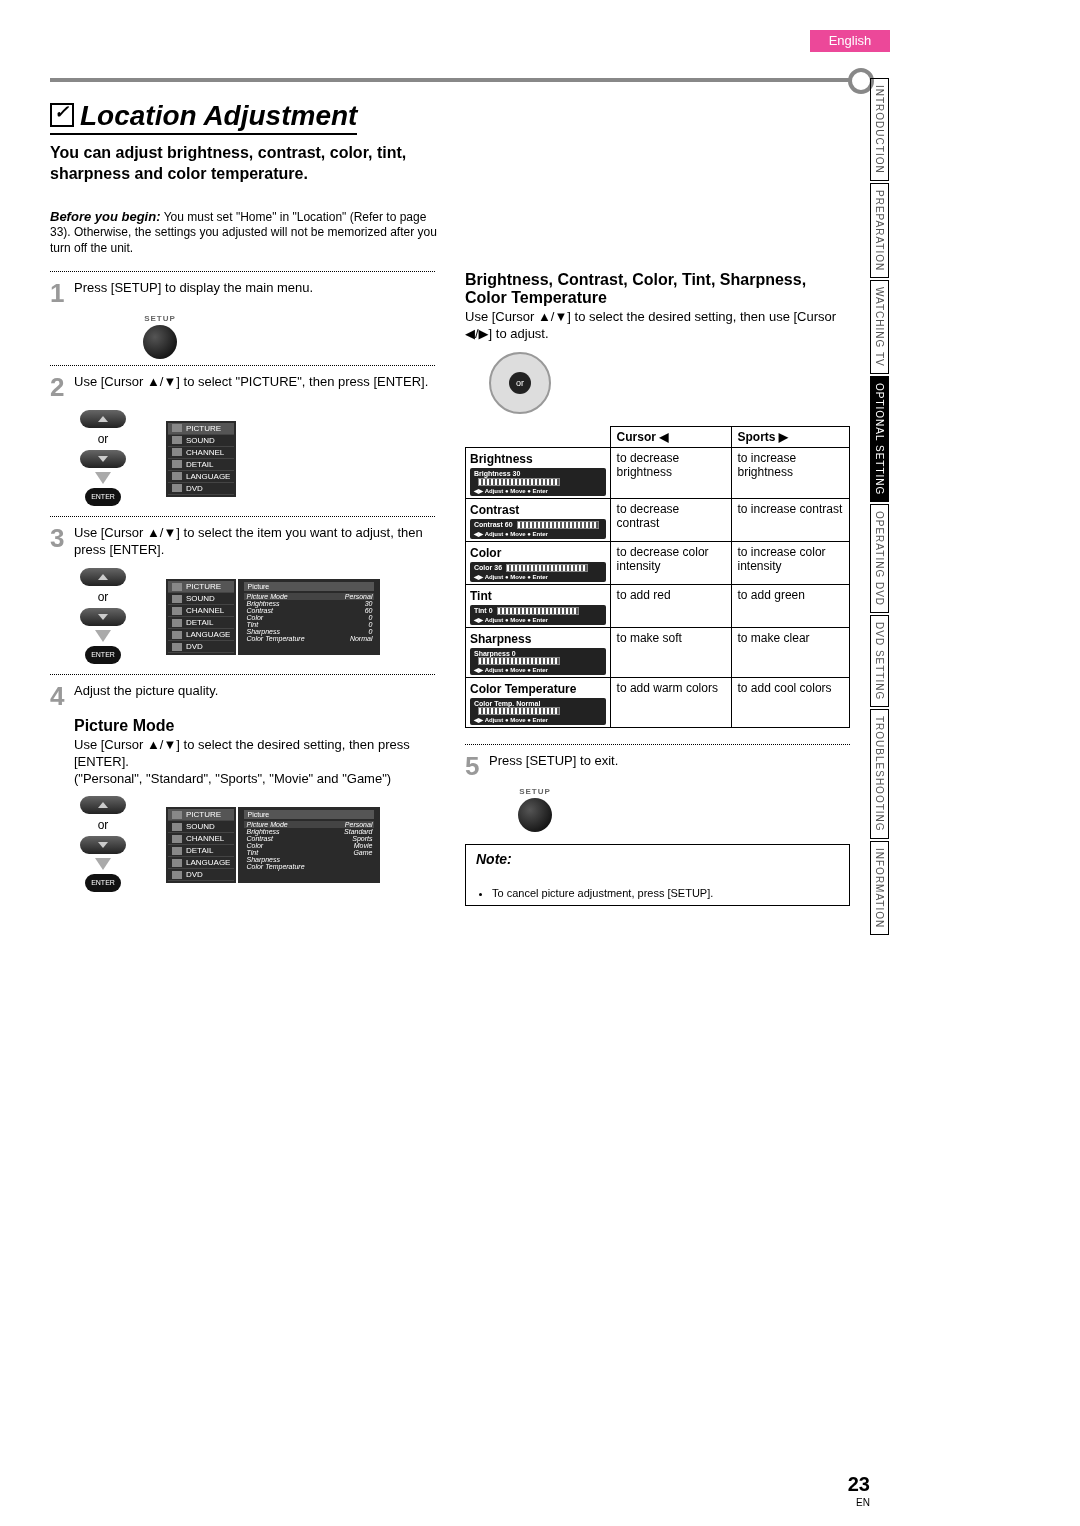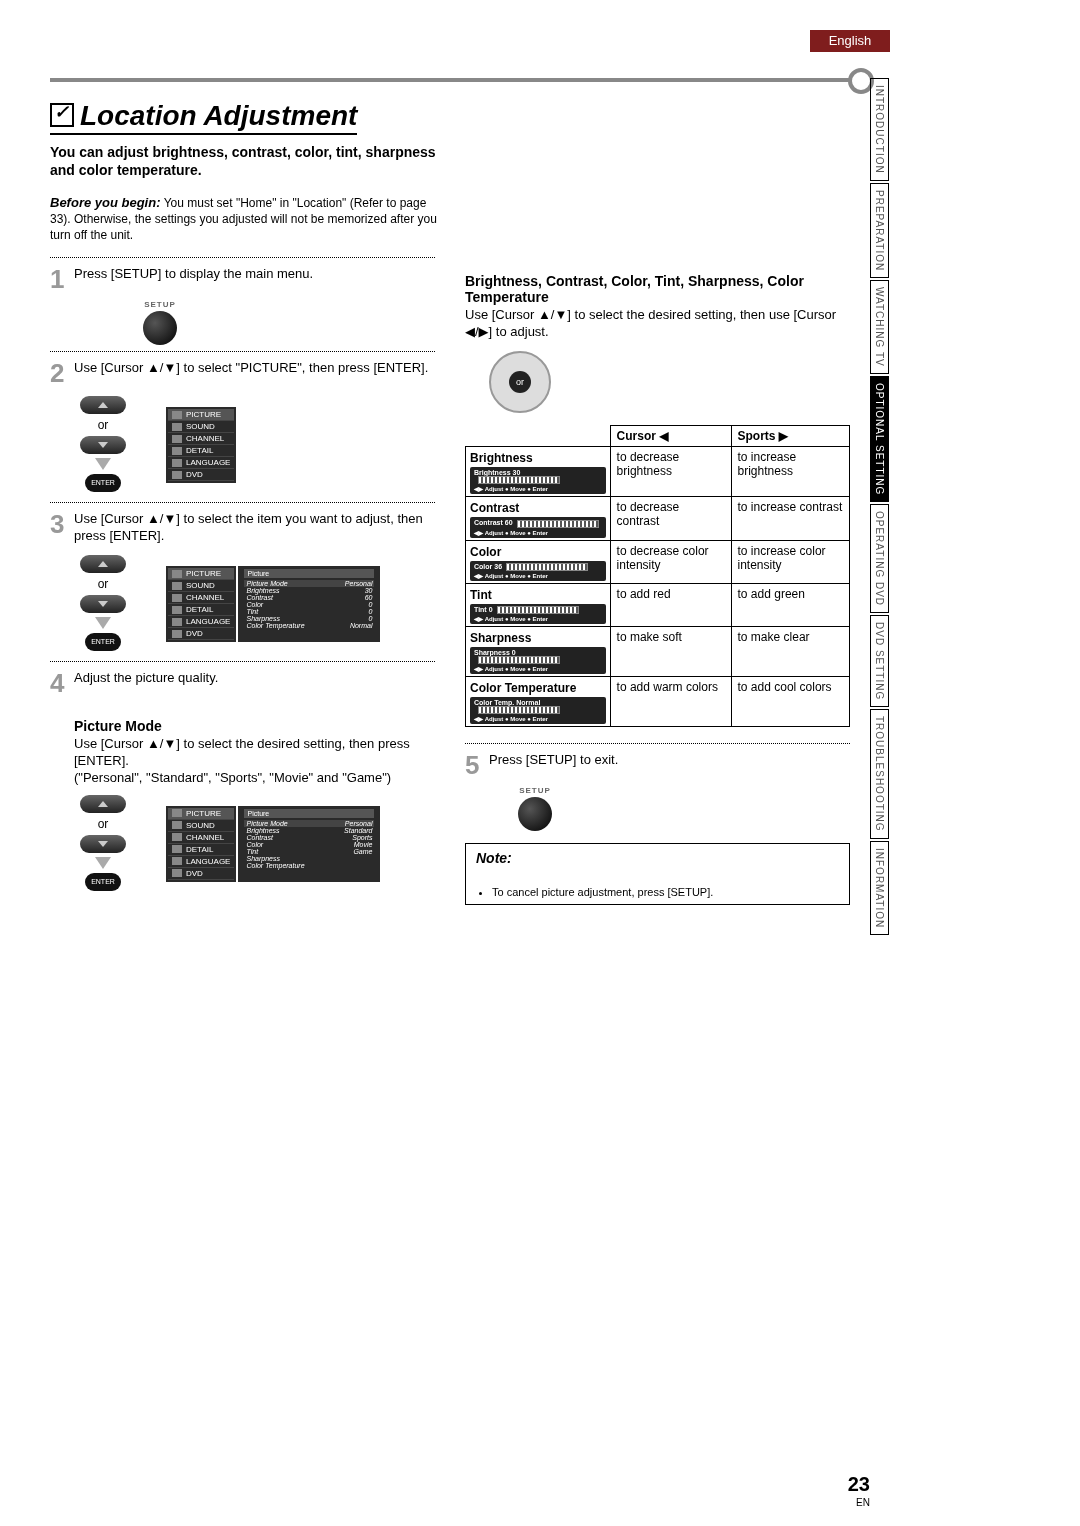--- a/index.html
+++ b/index.html
@@ -1,36 +1,36 @@
 <!DOCTYPE html>
 <html><head>
 <meta charset="utf-8">
 <style>
   body { margin:0; padding:0; font-family: Arial, Helvetica, sans-serif; background:#fff; color:#000; width:1080px; }
   .page { position:relative; width:1080px; height:1526px; }
-  .lang-tab { position:absolute; top:30px; right:190px; width:80px; height:22px; background:#7f1d1d; color:#fff; text-align:center; font-size:13px; line-height:22px; }
+  .lang-tab { position:absolute; top:30px; right:190px; width:80px; height:22px; background:#ec4899; color:#fff; text-align:center; font-size:13px; line-height:22px; }
   .tab-circle { position:absolute; top:68px; right:206px; width:18px; height:18px; border:4px solid #888; border-radius:50%; background:#fff; }
   .top-rule { position:absolute; top:78px; left:50px; right:230px; height:4px; background:#888; }
   .side-tabs { position:absolute; top:78px; right:186px; width:24px; }
   .side-tab { writing-mode:vertical-rl; font-size:10px; letter-spacing:1px; padding:6px 3px; border:1px solid #000; margin-bottom:2px; text-align:center; color:#555; }
   .side-tab.active { background:#000; color:#fff; }
   .content { position:absolute; top:100px; left:50px; right:230px; }
   h1 { font-size:28px; margin:0 0 2px 0; border-bottom:2px solid #000; display:inline-block; padding-bottom:1px; font-style:italic; }
   .check { display:inline-block; width:20px; height:20px; border:2px solid #000; margin-right:6px; position:relative; top:2px; }
   .check::after { content:"✓"; position:absolute; top:-4px; left:2px; font-size:18px; }
-  .intro { font-weight:bold; font-size:14px; margin:6px 0 16px 0; max-width:400px; line-height:1.3; }
+  .intro { font-weight:bold; font-size:16px; margin:6px 0 24px 0; max-width:400px; line-height:1.3; }
   .before { font-size:12px; max-width:400px; line-height:1.3; margin-bottom:8px; }
   .before b { font-style:italic; font-size:13px; }
   .cols { display:flex; gap:30px; }
   .col { flex:1; font-size:13px; }
   .step { display:flex; margin:8px 0; }
   .step-num { font-size:26px; font-weight:bold; color:#999; width:24px; flex-shrink:0; line-height:1; }
   .step-body { flex:1; line-height:1.3; }
   hr.dotted { border:none; border-top:1px dotted #000; margin:6px 0; }
-  .sub-title { font-weight:bold; font-size:14px; margin:22px 0 2px 0; }
+  .sub-title { font-weight:bold; font-size:16px; margin:6px 0 2px 0; }
   .graphic { margin:6px 0 6px 30px; }
   .setup-btn { text-align:center;font-weight:bold; }
   .setup-lbl { font-size:8px; color:#666; letter-spacing:1px; }
   .round-btn { width:34px; height:34px; background:radial-gradient(circle at 35% 35%, #555, #000); border-radius:50%; margin:2px auto; }
   .dpad { position:relative; width:70px; height:70px; margin:4px 0; }
   .dpad-ring { position:absolute; inset:4px; border:2px solid #999; border-radius:50%; background:#ddd; }
   .dpad-c { position:absolute; top:24px; left:24px; width:22px; height:22px; background:#222; border-radius:50%; color:#fff; font-size:9px; text-align:center; line-height:22px; }
   .nav-pair { display:inline-block; text-align:center; margin-right:10px; }
   .pill { width:46px; height:18px; background:linear-gradient(#666,#222); border-radius:10px; position:relative; margin:2px auto; }
   .pill::after { content:""; position:absolute; left:50%; top:50%; transform:translate(-50%,-50%); border-left:5px solid transparent; border-right:5px solid transparent; }

